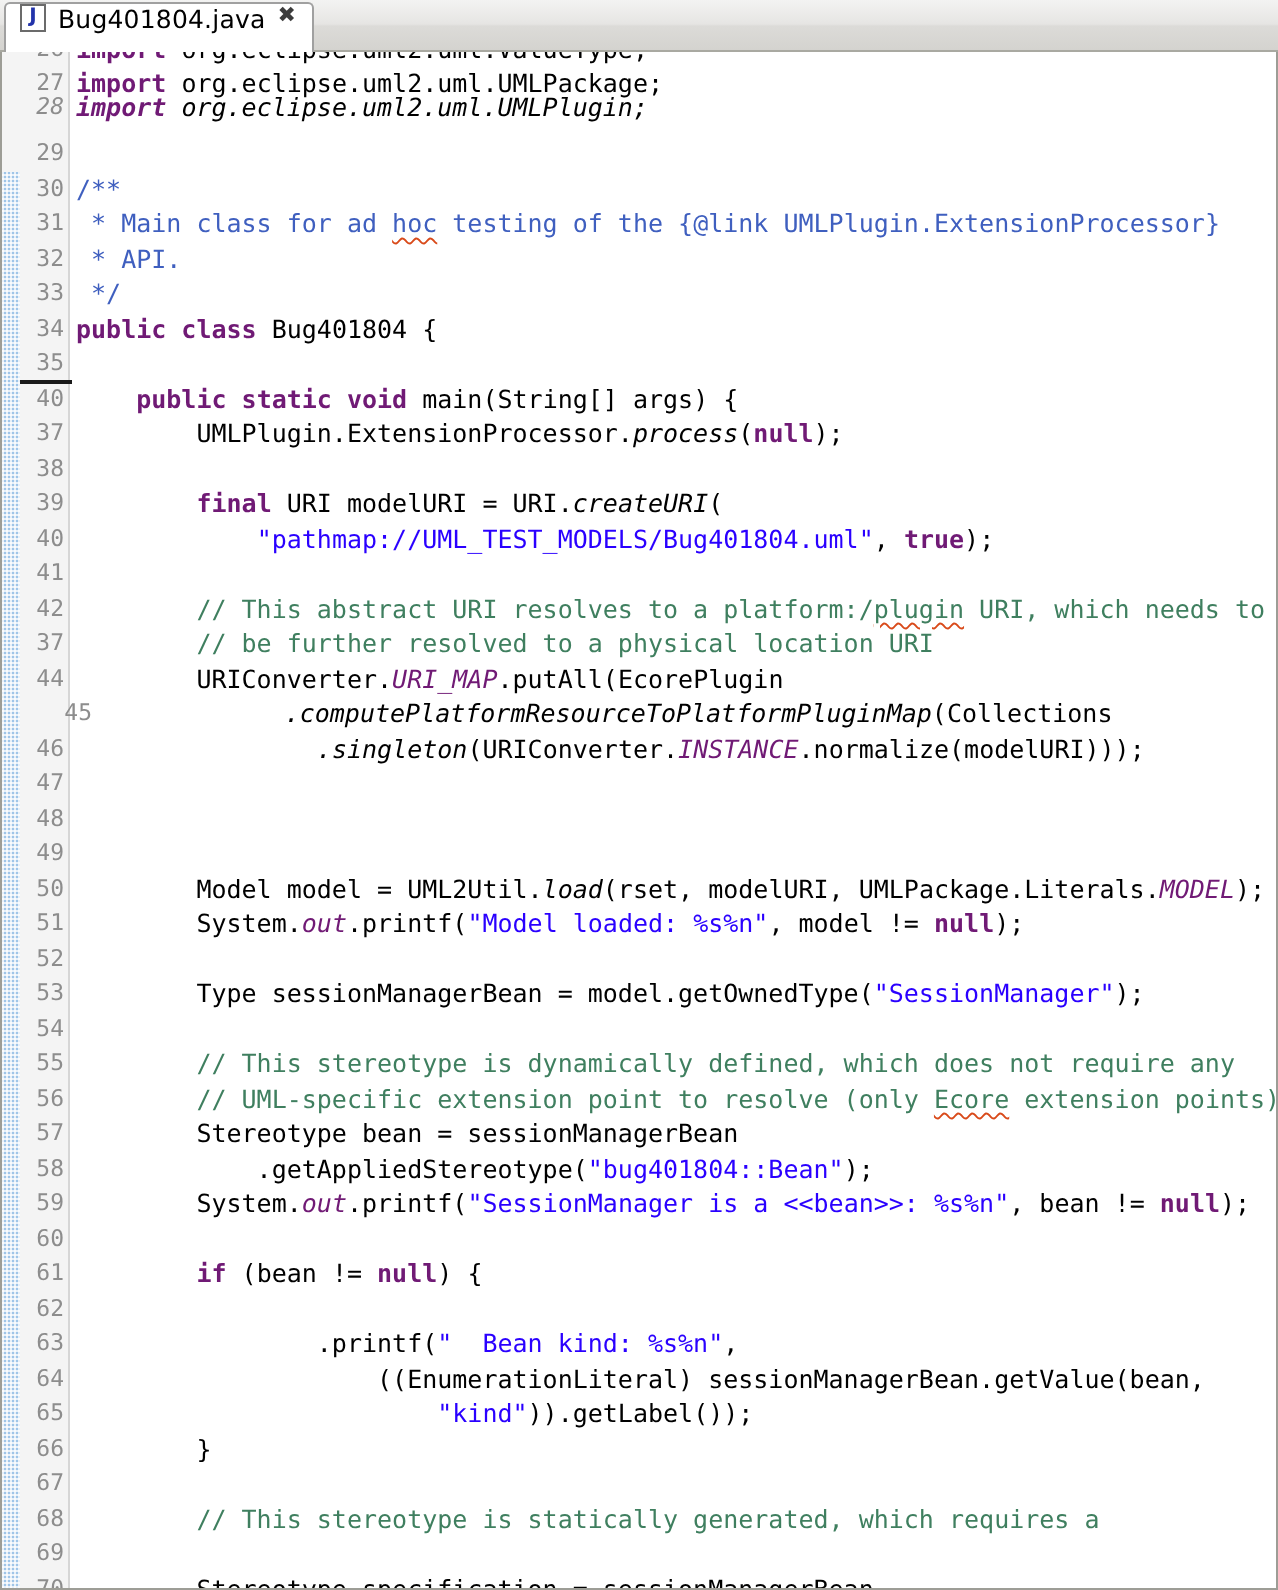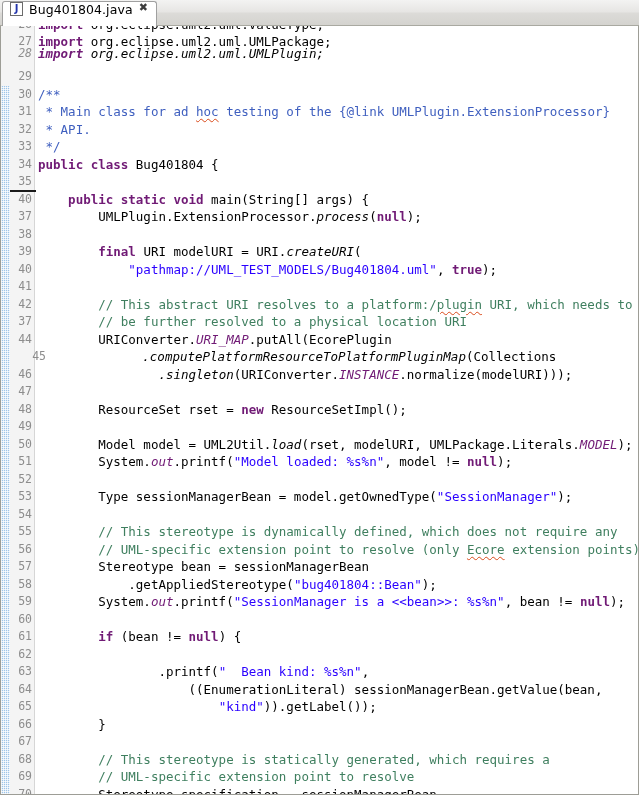--- a/index.html
+++ b/index.html
@@ -211,40 +211,40 @@
         <div class="row" style="position: absolute; left: 0px; right: 0px; top: 199.5px;"><span class="ln">38</span><span class="code"></span></div>
         <div class="row" style="position: absolute; left: 0px; right: 0px; top: 217px;"><span class="ln">39</span><span class="code"><span>        </span><span class="kw">final </span><span>URI modelURI = URI.</span><span class="stat">createURI</span><span>(</span></span></div>
         <div class="row" style="position: absolute; left: 0px; right: 0px; top: 234.5px;"><span class="ln">40</span><span class="code"><span>            </span><span class="str">"pathmap://UML_TEST_MODELS/Bug401804.uml"</span><span>, </span><span class="kw">true</span><span>);</span></span></div>
         <div class="row" style="position: absolute; left: 0px; right: 0px; top: 252px;"><span class="ln">41</span><span class="code"></span></div>
         <div class="row" style="position: absolute; left: 0px; right: 0px; top: 269.5px;"><span class="ln">42</span><span class="code"><span class="cmt">        // This abstract URI resolves to a platform:/</span><span class="cmt sq">plugin</span><span class="cmt"> URI, which needs to</span></span></div>
         <div class="row" style="position: absolute; left: 0px; right: 0px; top: 287px;"><span class="ln">37</span><span class="code"><span class="cmt">        // be further resolved to a physical location URI</span></span></div>
         <div class="row" style="position: absolute; left: 0px; right: 0px; top: 304.5px;"><span class="ln">44</span><span class="code"><span>        URIConverter.</span><span class="sfld">URI_MAP</span><span>.putAll(EcorePlugin</span></span></div>
         <div class="row" style="position: absolute; left: 14px; right: 0px; top: 322px;"><span class="ln">45</span><span class="code"><span>            </span><span class="stat">.computePlatformResourceToPlatformPluginMap</span><span>(Collections</span></span></div>
         <div class="row" style="position: absolute; left: 0px; right: 0px; top: 339.5px;"><span class="ln">46</span><span class="code"><span>                </span><span class="stat">.singleton</span><span>(URIConverter.</span><span class="sfld">INSTANCE</span><span>.normalize(modelURI)));</span></span></div>
         <div class="row" style="position: absolute; left: 0px; right: 0px; top: 357px;"><span class="ln">47</span><span class="code"></span></div>
-        <div class="row" style="position: absolute; left: 0px; right: 0px; top: 374.5px;"><span class="ln">48</span><span class="code"><span>        ResourceSet rset = </span><span class="kw">new </span><span>ResourceSetImpl();</span></span></div>
+        <div class="row" style="position: absolute; left: 0px; right: 0px; top: 374.5px;"><span class="ln">48</span></div>
         <div class="row" style="position: absolute; left: 0px; right: 0px; top: 392px;"><span class="ln">49</span><span class="code"></span></div>
         <div class="row" style="position: absolute; left: 0px; right: 0px; top: 409.5px;"><span class="ln">50</span><span class="code"><span>        Model model = UML2Util.</span><span class="stat">load</span><span>(rset, modelURI, UMLPackage.Literals.</span><span class="sfld">MODEL</span><span>);</span></span></div>
         <div class="row" style="position: absolute; left: 0px; right: 0px; top: 427px;"><span class="ln">51</span><span class="code"><span>        System.</span><span class="sfld">out</span><span>.printf(</span><span class="str">"Model loaded: %s%n"</span><span>, model != </span><span class="kw">null</span><span>);</span></span></div>
         <div class="row" style="position: absolute; left: 0px; right: 0px; top: 444.5px;"><span class="ln">52</span><span class="code"></span></div>
         <div class="row" style="position: absolute; left: 0px; right: 0px; top: 462px;"><span class="ln">53</span><span class="code"><span>        Type sessionManagerBean = model.getOwnedType(</span><span class="str">"SessionManager"</span><span>);</span></span></div>
         <div class="row" style="position: absolute; left: 0px; right: 0px; top: 479.5px;"><span class="ln">54</span><span class="code"></span></div>
         <div class="row" style="position: absolute; left: 0px; right: 0px; top: 497px;"><span class="ln">55</span><span class="code"><span class="cmt">        // This stereotype is dynamically defined, which does not require any</span></span></div>
         <div class="row" style="position: absolute; left: 0px; right: 0px; top: 514.5px;"><span class="ln">56</span><span class="code"><span class="cmt">        // UML-specific extension point to resolve (only </span><span class="cmt sq">Ecore</span><span class="cmt"> extension points)</span></span></div>
         <div class="row" style="position: absolute; left: 0px; right: 0px; top: 532px;"><span class="ln">57</span><span class="code"><span>        Stereotype bean = sessionManagerBean</span></span></div>
         <div class="row" style="position: absolute; left: 0px; right: 0px; top: 549.5px;"><span class="ln">58</span><span class="code"><span>            .getAppliedStereotype(</span><span class="str">"bug401804::Bean"</span><span>);</span></span></div>
         <div class="row" style="position: absolute; left: 0px; right: 0px; top: 567px;"><span class="ln">59</span><span class="code"><span>        System.</span><span class="sfld">out</span><span>.printf(</span><span class="str">"SessionManager is a &lt;&lt;bean&gt;&gt;: %s%n"</span><span>, bean != </span><span class="kw">null</span><span>);</span></span></div>
         <div class="row" style="position: absolute; left: 0px; right: 0px; top: 584.5px;"><span class="ln">60</span><span class="code"></span></div>
         <div class="row" style="position: absolute; left: 0px; right: 0px; top: 602px;"><span class="ln">61</span><span class="code"><span>        </span><span class="kw">if </span><span>(bean != </span><span class="kw">null</span><span>) {</span></span></div>
         <div class="row" style="position: absolute; left: 0px; right: 0px; top: 619.5px;"><span class="ln">62</span></div>
         <div class="row" style="position: absolute; left: 0px; right: 0px; top: 637px;"><span class="ln">63</span><span class="code"><span>                .printf(</span><span class="str">"  Bean kind: %s%n"</span><span>,</span></span></div>
         <div class="row" style="position: absolute; left: 0px; right: 0px; top: 654.5px;"><span class="ln">64</span><span class="code"><span>                    ((EnumerationLiteral) sessionManagerBean.getValue(bean,</span></span></div>
         <div class="row" style="position: absolute; left: 0px; right: 0px; top: 672px;"><span class="ln">65</span><span class="code"><span>                        </span><span class="str">"kind"</span><span>)).getLabel());</span></span></div>
         <div class="row" style="position: absolute; left: 0px; right: 0px; top: 689.5px;"><span class="ln">66</span><span class="code"><span>        }</span></span></div>
         <div class="row" style="position: absolute; left: 0px; right: 0px; top: 707px;"><span class="ln">67</span><span class="code"></span></div>
         <div class="row" style="position: absolute; left: 0px; right: 0px; top: 724.5px;"><span class="ln">68</span><span class="code"><span class="cmt">        // This stereotype is statically generated, which requires a</span></span></div>
-        <div class="row" style="position: absolute; left: 0px; right: 0px; top: 742px;"><span class="ln">69</span><span class="code"><span class="cmt">        // UML-specific extension point to resolve</span></span></div>
+        <div class="row" style="position: absolute; left: 0px; right: 0px; top: 742px;"><span class="ln">69</span></div>
         <div class="row" style="position: absolute; left: 0px; right: 0px; top: 759.5px;"><span class="ln">70</span><span class="code"><span>        Stereotype specification = sessionManagerBean</span></span></div>
       </div>
     <div class="fold-line" id="foldLine" style="top: 163.5px;"></div>
   </div>
 
 </div>
 
 </body></html>

